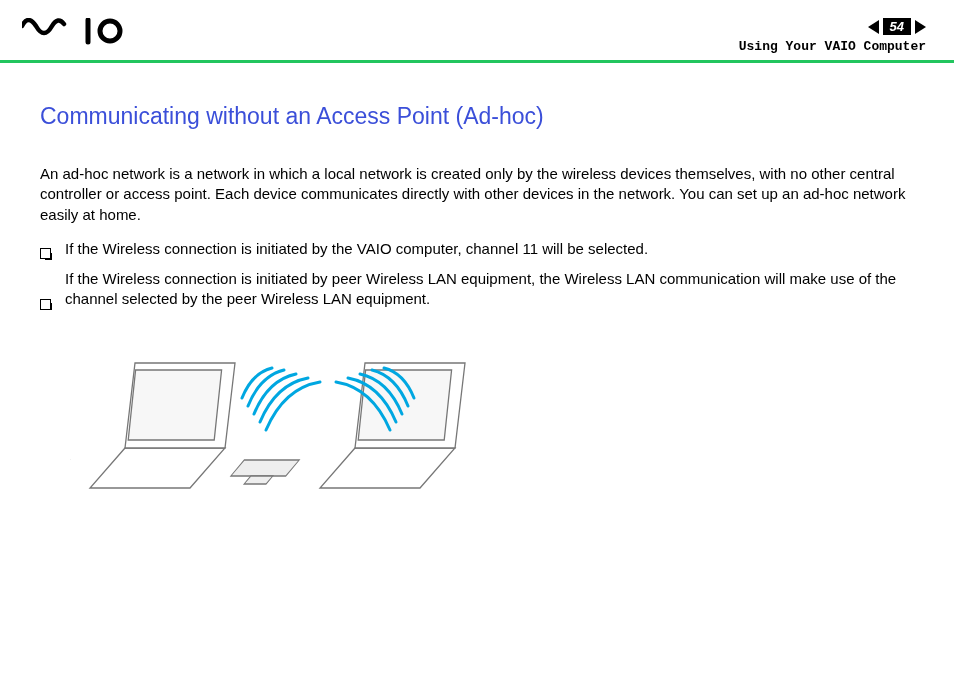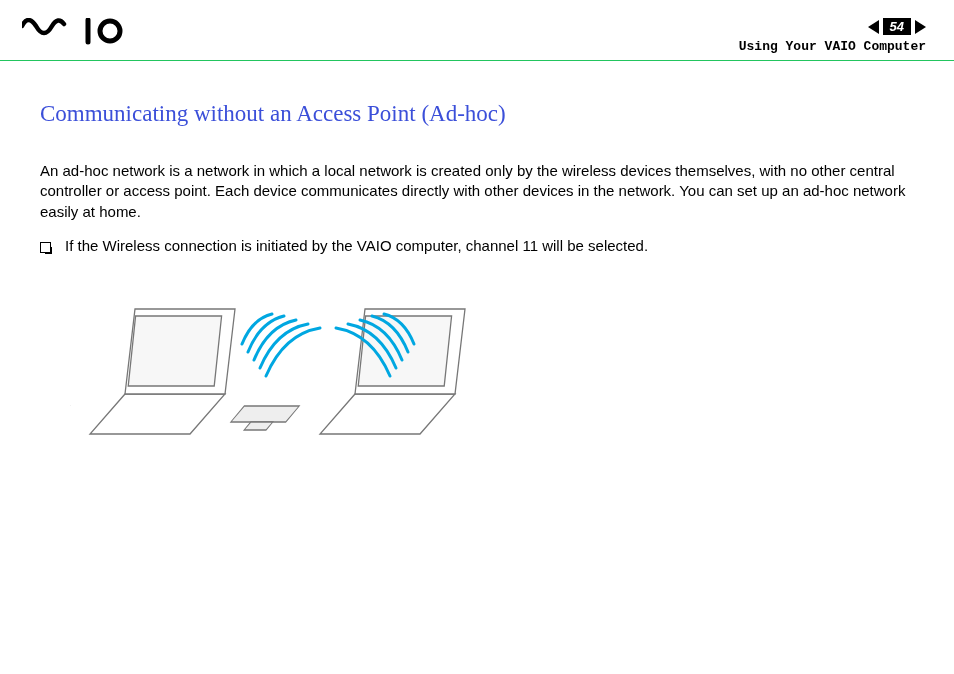--- a/index.html
+++ b/index.html
@@ -9,21 +9,21 @@
       font-family: Arial, Helvetica, sans-serif;
       background: #fff;
       color: #000;
       position: relative;
     }
     .header {
       display: flex;
       justify-content: space-between;
       align-items: flex-start;
       padding: 18px 28px 6px 22px;
-      border-bottom: 1px solid #22c55e;
+      border-bottom: 3px solid #22c55e;
     }
     .logo {
       font-size: 30px;
       font-weight: 600;
       letter-spacing: -1px;
       font-family: Arial, sans-serif;
     }
     .header-right {
       display: flex;
       flex-direction: column;
@@ -57,32 +57,31 @@
       font-family: Liberation Mono, monospace;
     }
     .content {
       padding: 40px 32px 20px 40px;
     }
     .section-title {
       color: #3b4fd9;
       font-size: 23px;
       font-weight: 400;
       margin-bottom: 14px;
-      font-family: Liberation Serif, serif;
     }
     .body-text {
       font-size: 15px;
       line-height: 1.35;
       margin-bottom: 14px;
       margin-top: 34px;
     }
     .bullet-list { list-style: none; }
     .bullet-list li {
       display: flex;
-      align-items: center;
+      align-items: flex-end;
       font-size: 15px;
       line-height: 1.35;
       margin-bottom: 10px;
     }
     .bullet {
       flex: 0 0 auto;
       width: 11px;
       height: 11px;
       border: 1.5px solid #000;
       margin-right: 14px;
@@ -124,20 +123,24 @@
 </div>
 
 <div class="content">
   <h1 class="section-title">Communicating without an Access Point (Ad-hoc)</h1>
   <p class="body-text">An ad-hoc network is a network in which a local network is created only by the wireless devices themselves, with no other central controller or access point. Each device communicates directly with other devices in the network. You can set up an ad-hoc network easily at home.</p>
   <ul class="bullet-list">
     <li>
       <span class="bullet"></span>
       <span>If the Wireless connection is initiated by the VAIO computer, channel 11 will be selected.</span>
     </li>
+    <li>
+      <span class="bullet"></span>
+      <span>If the Wireless connection is initiated by peer Wireless LAN equipment, the Wireless LAN communication will make use of the channel selected by the peer Wireless LAN equipment.</span>
+    </li>
   </ul>
 
   <div class="illustration">
     <svg width="420" height="180" viewBox="0 0 420 180">
 
       <g stroke="#777" stroke-width="1.3" fill="#fff">
         <polygon points="20,160 120,160 155,120 55,120"></polygon>
         <polygon points="55,120 155,120 165,35 65,35"></polygon>
         <rect x="70" y="42" width="86" height="70" transform="skewX(-6)" fill="#f7f7f7"></rect>
         <rect x="55" y="132" width="55" height="16" transform="skewX(-40)" fill="#eee"></rect>

